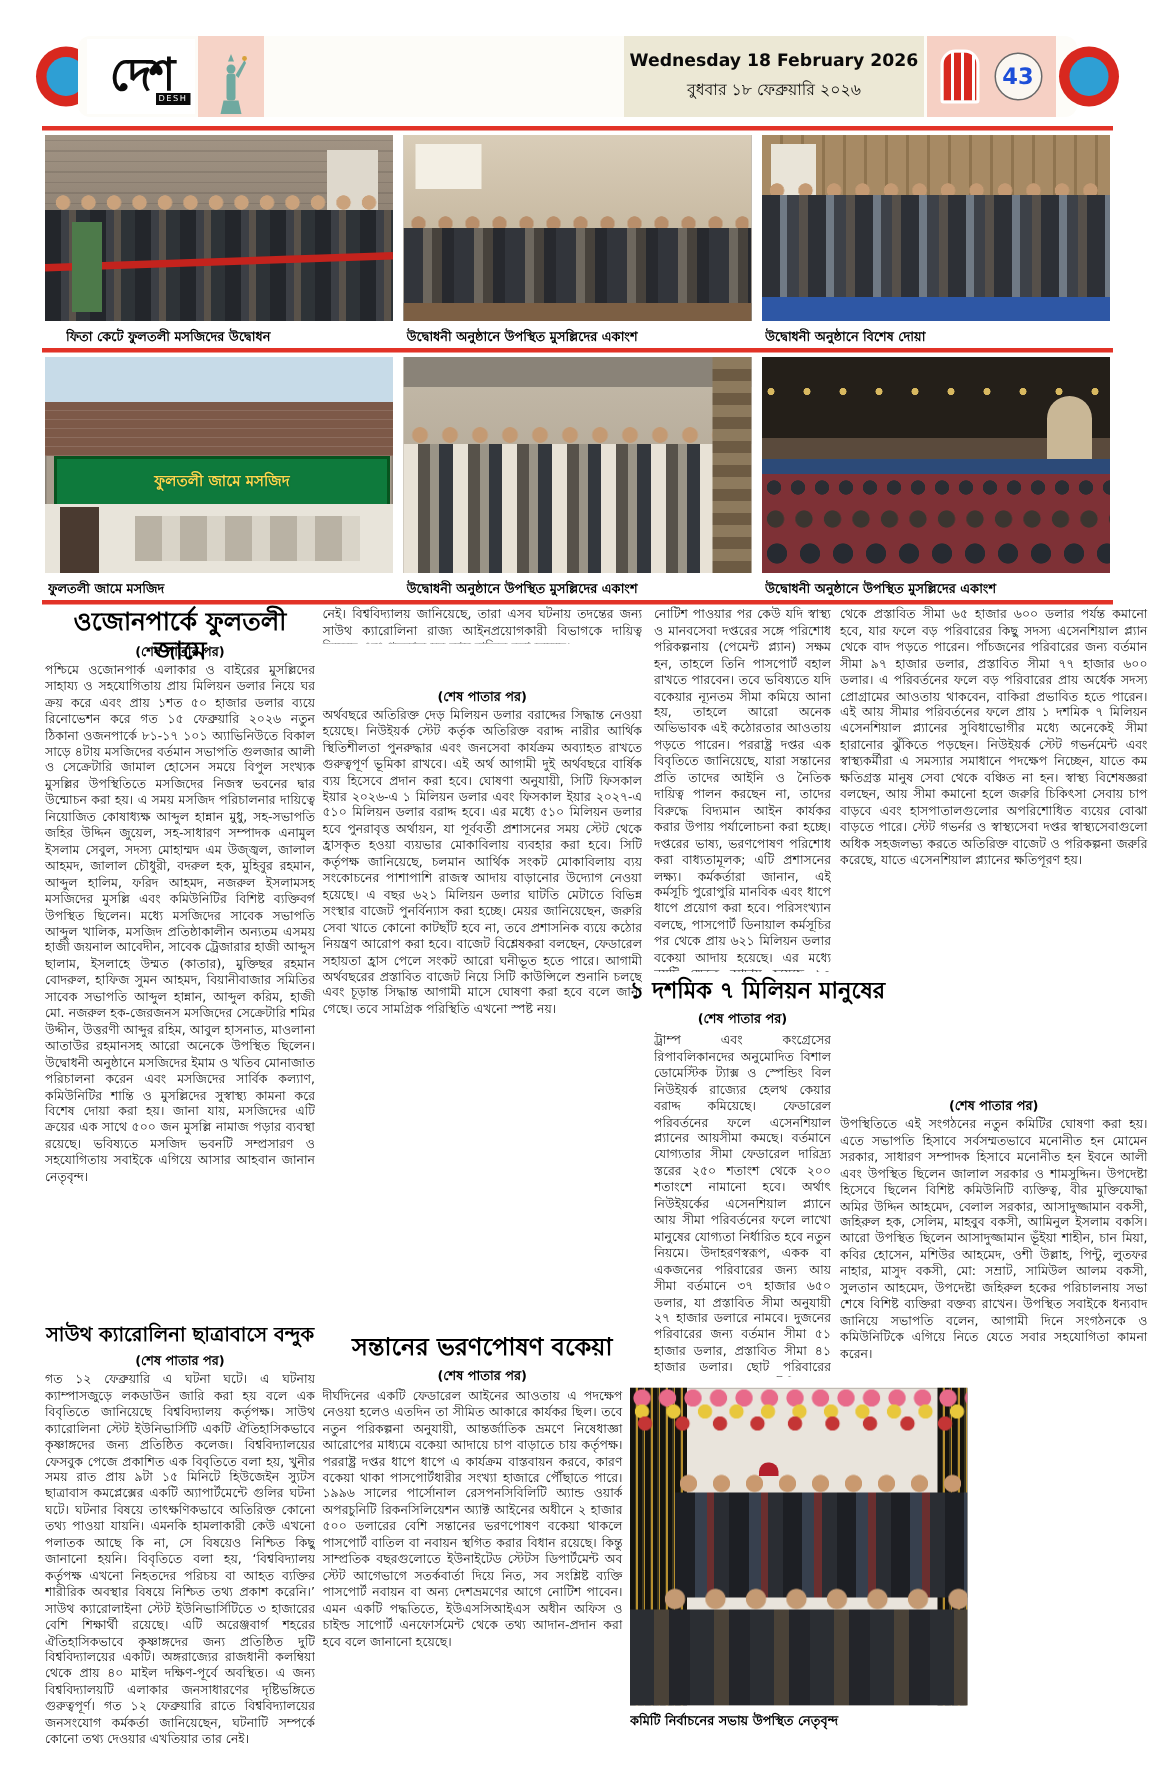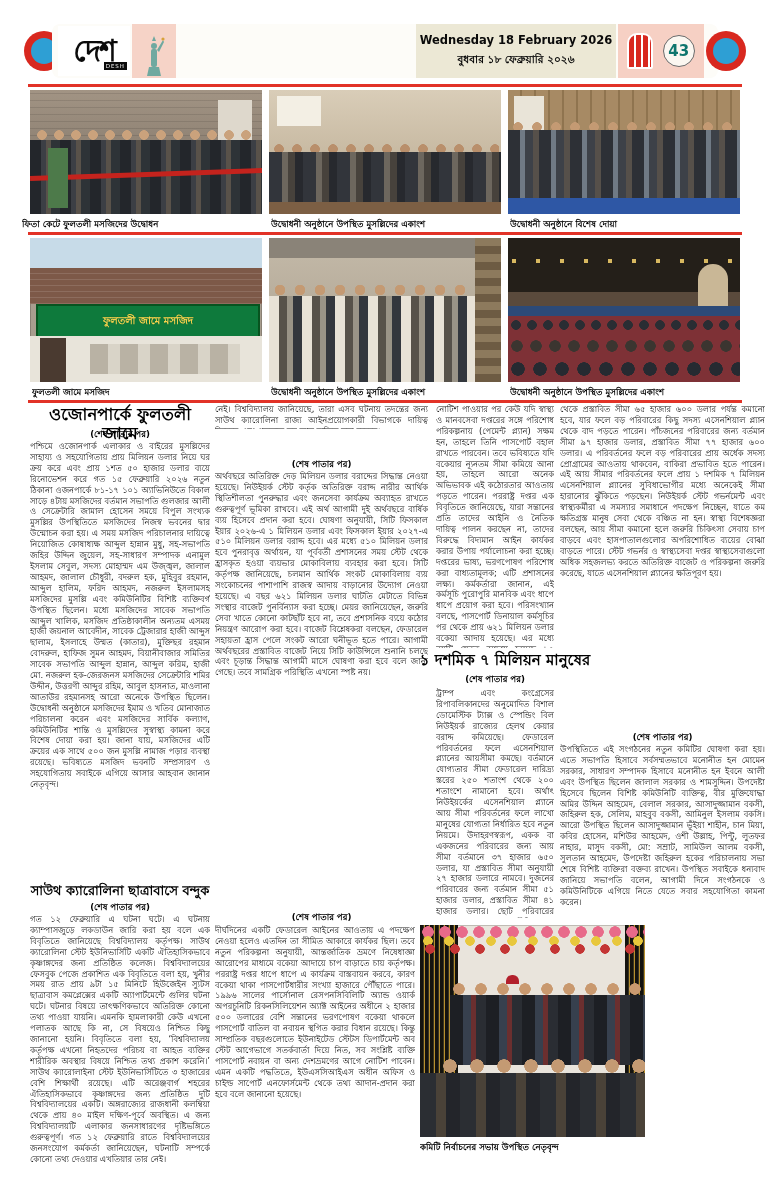--- a/index.html
+++ b/index.html
@@ -18,27 +18,27 @@
   .statue-box{position:absolute;left:104px;top:0;width:44px;height:54px;background:#f6d3c7;
               display:flex;align-items:flex-end;justify-content:center;}
   .banner{position:absolute;left:150px;top:0;width:268px;height:54px;z-index:2;
           background:linear-gradient(100deg,#d8241b 78%,#e0392b 100%);
           border-radius:4px 60px 26px 4px / 4px 54px 48px 4px;
           display:flex;align-items:center;justify-content:center;}
   .banner span{color:#fff;font-weight:bold;font-size:13.5px;}
   .date-box{position:absolute;left:388px;top:0;width:200px;height:54px;background:#ece8d5;
             display:flex;flex-direction:column;align-items:center;justify-content:center;z-index:1;}
   .date-en{font-size:11.5px;font-weight:bold;color:#0a0a0a;}
-  .date-bn{font-size:10.5px;font-weight:bold;color:#0a0a0a;margin-top:5px;}
+  .date-bn{font-size:10.5px;font-weight:normal;color:#0a0a0a;margin-top:5px;}
   .badge-box{position:absolute;left:590px;top:0;width:86px;height:54px;background:#f6d0c4;z-index:3;
              display:flex;align-items:center;justify-content:space-evenly;}
   .emblem{width:22px;height:32px;border:2px solid #fff;border-radius:10px 10px 2px 2px;
           background:repeating-linear-gradient(90deg,#d8281f 0 5px,#ffffff 5px 7px);}
   .pageno{width:30px;height:30px;border:1.5px solid #6a6a6a;border-radius:50%;background:#fbf7f1;
-          display:flex;align-items:center;justify-content:center;font-size:15px;font-weight:bold;color:#0f766e;}
+          display:flex;align-items:center;justify-content:center;font-size:15px;font-weight:bold;color:#1d4ed8;}
   .rule{left:28px;width:714px;height:3px;background:#e23227;}
   
   .photo{position:absolute;overflow:hidden;background:#a89d8e;box-shadow:inset 0 0 0 1px rgba(0,0,0,.18);}
   .cap{position:absolute;font-size:8.6px;font-weight:bold;color:#000;white-space:nowrap;overflow:hidden;}
   .dots{position:absolute;background-repeat:repeat-x;}
   
   .hl{position:absolute;font-weight:bold;color:#000;text-align:center;line-height:1.15;}
   .sub{position:absolute;font-size:8.6px;font-weight:bold;color:#000;text-align:center;}
   .tb{position:absolute;font-size:8.3px;line-height:10.9px;text-align:justify;overflow:hidden;
       color:#141414;font-family:"DejaVu Sans",sans-serif;}
@@ -108,21 +108,21 @@
   </div>
 
   <div class="photo" style="left:508px;top:90px;width:232px;height:124px;">
     <div class="abs" style="inset:0;background:repeating-linear-gradient(90deg,#a78a64 0 12px,#8f744f 12px 14px);"></div>
     <div class="abs" style="left:6px;top:6px;width:30px;height:58px;background:#e9e4d8;"></div>
     <div class="dots" style="left:2px;top:30px;width:228px;height:14px;background-image:radial-gradient(circle 5px at 8px 7px,#c49a73 4.6px,transparent 5px);background-size:19px 14px;"></div>
     <div class="abs" style="left:0;top:40px;width:232px;height:70px;background:repeating-linear-gradient(90deg,#2d3036 0 12px,#707a85 12px 17px,#3d4148 17px 25px,#56504a 25px 31px);"></div>
     <div class="abs" style="left:0;top:108px;width:232px;height:16px;background:#2e57a5;"></div>
   </div>
 
-  <div class="cap" style="left:22px;top:218px;width:228px;">ফিতা কেটে ফুলতলী মসজিদের উদ্বোধন</div>
+  <div class="cap" style="left:44px;top:218px;width:228px;">ফিতা কেটে ফুলতলী মসজিদের উদ্বোধন</div>
   <div class="cap" style="left:271px;top:218px;width:228px;">উদ্বোধনী অনুষ্ঠানে উপস্থিত মুসল্লিদের একাংশ</div>
   <div class="cap" style="left:510px;top:218px;width:228px;">উদ্বোধনী অনুষ্ঠানে বিশেষ দোয়া</div>
 
   <div class="abs rule" style="top:232px;"></div>
 
   <div class="photo" style="left:30px;top:238px;width:232px;height:144px;">
     <div class="abs" style="left:0;top:0;width:232px;height:30px;background:#c7dbe8;"></div>
     <div class="abs" style="left:0;top:30px;width:232px;height:36px;background:#7d5948;background-image:repeating-linear-gradient(0deg,rgba(255,255,255,.12) 0 1px,transparent 1px 6px);"></div>
     <div class="sign" style="left:6px;top:66px;width:220px;height:30px;background:#0e7a3c;border:2px solid #07541f;">ফুলতলী জামে মসজিদ</div>
     <div class="abs" style="left:0;top:98px;width:232px;height:46px;background:#e8e4da;"></div>
@@ -160,20 +160,21 @@
   <div class="tb" style="left:30px;top:441px;width:180px;height:438px;">পশ্চিমে ওজোনপার্ক এলাকার ও বাইরের মুসল্লিদের সাহায্য ও সহযোগিতায় প্রায় মিলিয়ন ডলার নিয়ে ঘর ক্রয় করে এবং প্রায় ১শত ৫০ হাজার ডলার ব্যয়ে রিনোভেশন করে গত ১৫ ফেব্রুয়ারি ২০২৬ নতুন ঠিকানা ওজনপার্কে ৮১-১৭ ১০১ অ্যাভিনিউতে বিকাল সাড়ে ৪টায় মসজিদের বর্তমান সভাপতি গুলজার আলী ও সেক্রেটারি জামাল হোসেন সময়ে বিপুল সংখ্যক মুসল্লির উপস্থিতিতে মসজিদের নিজস্ব ভবনের দ্বার উন্মোচন করা হয়। এ সময় মসজিদ পরিচালনার দায়িত্বে নিয়োজিত কোষাধ্যক্ষ আব্দুল হান্নান মুধু, সহ-সভাপতি জহির উদ্দিন জুয়েল, সহ-সাধারণ সম্পাদক এনামুল ইসলাম সেবুল, সদস্য মোহাম্মদ এম উজ্জ্বল, জালাল আহমদ, জালাল চৌধুরী, বদরুল হক, মুহিবুর রহমান, আব্দুল হালিম, ফরিদ আহমদ, নজরুল ইসলামসহ মসজিদের মুসল্লি এবং কমিউনিটির বিশিষ্ট ব্যক্তিবর্গ উপস্থিত ছিলেন। মধ্যে মসজিদের সাবেক সভাপতি আব্দুল খালিক, মসজিদ প্রতিষ্ঠাকালীন অন্যতম এসময় হাজী জয়নাল আবেদীন, সাবেক ট্রেজারার হাজী আব্দুস ছালাম, ইসলাহে উম্মত (কাতার), মুক্তিছর রহমান বোদরুল, হাফিজ সুমন আহমদ, বিয়ানীবাজার সমিতির সাবেক সভাপতি আব্দুল হান্নান, আব্দুল করিম, হাজী মো. নজরুল হক-জেরজনস মসজিদের সেক্রেটারি শমির উদ্দীন, উত্তরণী আব্দুর রহিম, আবুল হাসনাত, মাওলানা আতাউর রহমানসহ আরো অনেকে উপস্থিত ছিলেন। উদ্বোধনী অনুষ্ঠানে মসজিদের ইমাম ও খতিব মোনাজাত পরিচালনা করেন এবং মসজিদের সার্বিক কল্যাণ, কমিউনিটির শান্তি ও মুসল্লিদের সুস্বাস্থ্য কামনা করে বিশেষ দোয়া করা হয়। জানা যায়, মসজিদের এটি ক্রয়ের এক সাথে ৫০০ জন মুসল্লি নামাজ পড়ার ব্যবস্থা রয়েছে। ভবিষ্যতে মসজিদ ভবনটি সম্প্রসারণ ও সহযোগিতায় সবাইকে এগিয়ে আসার আহবান জানান নেতৃবৃন্দ।</div>
 
   <div class="hl" style="left:30px;top:884px;width:180px;font-size:13px;">সাউথ ক্যারোলিনা ছাত্রাবাসে বন্দুক</div>
   <div class="sub" style="left:30px;top:901px;width:180px;">(শেষ পাতার পর)</div>
   <div class="tb" style="left:30px;top:914px;width:180px;height:248px;">গত ১২ ফেব্রুয়ারি এ ঘটনা ঘটে। এ ঘটনায় ক্যাম্পাসজুড়ে লকডাউন জারি করা হয় বলে এক বিবৃতিতে জানিয়েছে বিশ্ববিদ্যালয় কর্তৃপক্ষ। সাউথ ক্যারোলিনা স্টেট ইউনিভার্সিটি একটি ঐতিহাসিকভাবে কৃষ্ণাঙ্গদের জন্য প্রতিষ্ঠিত কলেজ। বিশ্ববিদ্যালয়ের ফেসবুক পেজে প্রকাশিত এক বিবৃতিতে বলা হয়, খুনীর সময় রাত প্রায় ৯টা ১৫ মিনিটে হিউজেইন স্যুটস ছাত্রাবাস কমপ্লেক্সের একটি অ্যাপার্টমেন্টে গুলির ঘটনা ঘটে। ঘটনার বিষয়ে তাৎক্ষণিকভাবে অতিরিক্ত কোনো তথ্য পাওয়া যায়নি। এমনকি হামলাকারী কেউ এখনো পলাতক আছে কি না, সে বিষয়েও নিশ্চিত কিছু জানানো হয়নি। বিবৃতিতে বলা হয়, ‘বিশ্ববিদ্যালয় কর্তৃপক্ষ এখনো নিহতদের পরিচয় বা আহত ব্যক্তির শারীরিক অবস্থার বিষয়ে নিশ্চিত তথ্য প্রকাশ করেনি।’ সাউথ ক্যারোলাইনা স্টেট ইউনিভার্সিটিতে ৩ হাজারের বেশি শিক্ষার্থী রয়েছে। এটি অরেঞ্জবার্গ শহরের ঐতিহাসিকভাবে কৃষ্ণাঙ্গদের জন্য প্রতিষ্ঠিত দুটি বিশ্ববিদ্যালয়ের একটি। অঙ্গরাজ্যের রাজধানী কলম্বিয়া থেকে প্রায় ৪০ মাইল দক্ষিণ-পূর্বে অবস্থিত। এ জন্য বিশ্ববিদ্যালয়টি এলাকার জনসাধারণের দৃষ্টিভঙ্গিতে গুরুত্বপূর্ণ। গত ১২ ফেব্রুয়ারি রাতে বিশ্ববিদ্যালয়ের জনসংযোগ কর্মকর্তা জানিয়েছেন, ঘটনাটি সম্পর্কে কোনো তথ্য দেওয়ার এখতিয়ার তার নেই।</div>
 
   <div class="tb" style="left:215px;top:404px;width:213px;height:25px;">নেই। বিশ্ববিদ্যালয় জানিয়েছে, তারা এসব ঘটনায় তদন্তের জন্য সাউথ ক্যারোলিনা রাজ্য আইনপ্রয়োগকারী বিভাগকে দায়িত্ব দিয়েছে এবং গতকাল সব ক্লাস বাতিল করা হয়েছে।</div>
   <div class="sub" style="left:215px;top:458px;width:213px;">(শেষ পাতার পর)</div>
   <div class="tb" style="left:215px;top:471px;width:213px;height:412px;">অর্থবছরে অতিরিক্ত দেড় মিলিয়ন ডলার বরাদ্দের সিদ্ধান্ত নেওয়া হয়েছে। নিউইয়র্ক স্টেট কর্তৃক অতিরিক্ত বরাদ্দ নারীর আর্থিক স্থিতিশীলতা পুনরুদ্ধার এবং জনসেবা কার্যক্রম অব্যাহত রাখতে গুরুত্বপূর্ণ ভূমিকা রাখবে। এই অর্থ আগামী দুই অর্থবছরে বার্ষিক ব্যয় হিসেবে প্রদান করা হবে। ঘোষণা অনুযায়ী, সিটি ফিসকাল ইয়ার ২০২৬-এ ১ মিলিয়ন ডলার এবং ফিসকাল ইয়ার ২০২৭-এ ৫১০ মিলিয়ন ডলার বরাদ্দ হবে। এর মধ্যে ৫১০ মিলিয়ন ডলার হবে পুনরাবৃত্ত অর্থায়ন, যা পূর্ববর্তী প্রশাসনের সময় স্টেট থেকে হ্রাসকৃত হওয়া ব্যয়ভার মোকাবিলায় ব্যবহার করা হবে। সিটি কর্তৃপক্ষ জানিয়েছে, চলমান আর্থিক সংকট মোকাবিলায় ব্যয় সংকোচনের পাশাপাশি রাজস্ব আদায় বাড়ানোর উদ্যোগ নেওয়া হয়েছে। এ বছর ৬২১ মিলিয়ন ডলার ঘাটতি মেটাতে বিভিন্ন সংস্থার বাজেট পুনর্বিন্যাস করা হচ্ছে। মেয়র জানিয়েছেন, জরুরি সেবা খাতে কোনো কাটছাঁট হবে না, তবে প্রশাসনিক ব্যয়ে কঠোর নিয়ন্ত্রণ আরোপ করা হবে। বাজেট বিশ্লেষকরা বলছেন, ফেডারেল সহায়তা হ্রাস পেলে সংকট আরো ঘনীভূত হতে পারে। আগামী অর্থবছরের প্রস্তাবিত বাজেট নিয়ে সিটি কাউন্সিলে শুনানি চলছে এবং চূড়ান্ত সিদ্ধান্ত আগামী মাসে ঘোষণা করা হবে বলে জানা গেছে। তবে সামগ্রিক পরিস্থিতি এখনো স্পষ্ট নয়।</div>
 
+  <div class="hl" style="left:215px;top:889px;width:213px;font-size:16px;">সন্তানের ভরণপোষণ বকেয়া</div>
   <div class="sub" style="left:215px;top:911px;width:213px;">(শেষ পাতার পর)</div>
   <div class="tb" style="left:215px;top:925px;width:200px;height:238px;">দীর্ঘদিনের একটি ফেডারেল আইনের আওতায় এ পদক্ষেপ নেওয়া হলেও এতদিন তা সীমিত আকারে কার্যকর ছিল। তবে নতুন পরিকল্পনা অনুযায়ী, আন্তর্জাতিক ভ্রমণে নিষেধাজ্ঞা আরোপের মাধ্যমে বকেয়া আদায়ে চাপ বাড়াতে চায় কর্তৃপক্ষ। পররাষ্ট্র দপ্তর ধাপে ধাপে এ কার্যক্রম বাস্তবায়ন করবে, কারণ বকেয়া থাকা পাসপোর্টধারীর সংখ্যা হাজারে পৌঁছাতে পারে। ১৯৯৬ সালের পার্সোনাল রেসপনসিবিলিটি অ্যান্ড ওয়ার্ক অপরচুনিটি রিকনসিলিয়েশন অ্যাক্ট আইনের অধীনে ২ হাজার ৫০০ ডলারের বেশি সন্তানের ভরণপোষণ বকেয়া থাকলে পাসপোর্ট বাতিল বা নবায়ন স্থগিত করার বিধান রয়েছে। কিন্তু সাম্প্রতিক বছরগুলোতে ইউনাইটেড স্টেটস ডিপার্টমেন্ট অব স্টেট আগেভাগে সতর্কবার্তা দিয়ে নিত, সব সংশ্লিষ্ট ব্যক্তি পাসপোর্ট নবায়ন বা অন্য দেশভ্রমণের আগে নোটিশ পাবেন। এমন একটি পদ্ধতিতে, ইউএসসিআইএস অধীন অফিস ও চাইল্ড সাপোর্ট এনফোর্সমেন্ট থেকে তথ্য আদান-প্রদান করা হবে বলে জানানো হয়েছে।</div>
 
   <div class="tb" style="left:436px;top:404px;width:118px;height:244px;">নোটিশ পাওয়ার পর কেউ যদি স্বাস্থ্য ও মানবসেবা দপ্তরের সঙ্গে পরিশোধ পরিকল্পনায় (পেমেন্ট প্ল্যান) সক্ষম হন, তাহলে তিনি পাসপোর্ট বহাল রাখতে পারবেন। তবে ভবিষ্যতে যদি বকেয়ার ন্যূনতম সীমা কমিয়ে আনা হয়, তাহলে আরো অনেক অভিভাবক এই কঠোরতার আওতায় পড়তে পারেন। পররাষ্ট্র দপ্তর এক বিবৃতিতে জানিয়েছে, যারা সন্তানের প্রতি তাদের আইনি ও নৈতিক দায়িত্ব পালন করছেন না, তাদের বিরুদ্ধে বিদ্যমান আইন কার্যকর করার উপায় পর্যালোচনা করা হচ্ছে। দপ্তরের ভাষ্য, ভরণপোষণ পরিশোধ করা বাধ্যতামূলক; এটি প্রশাসনের লক্ষ্য। কর্মকর্তারা জানান, এই কর্মসূচি পুরোপুরি মানবিক এবং ধাপে ধাপে প্রয়োগ করা হবে। পরিসংখ্যান বলছে, পাসপোর্ট ডিনায়াল কর্মসূচির পর থেকে প্রায় ৬২১ মিলিয়ন ডলার বকেয়া আদায় হয়েছে। এর মধ্যে নয়টি ক্ষেত্রে আদায় হয়েছে ২০ হাজার ডলারের বেশি; এ ধরনের ব্যক্তির সংখ্যা ৫০০-এরও কম। তবে কতজনের পাসপোর্ট আটকে রাখা হবে তা এখনো স্পষ্ট নয়।</div>
   <div class="hl" style="left:400px;top:652px;width:210px;font-size:15px;">১ দশমিক ৭ মিলিয়ন মানুষের</div>
   <div class="sub" style="left:390px;top:673px;width:210px;">(শেষ পাতার পর)</div>
   <div class="tb" style="left:436px;top:688px;width:118px;height:230px;">ট্রাম্প এবং কংগ্রেসের রিপাবলিকানদের অনুমোদিত বিশাল ডোমেস্টিক ট্যাক্স ও স্পেন্ডিং বিল নিউইয়র্ক রাজ্যের হেলথ কেয়ার বরাদ্দ কমিয়েছে। ফেডারেল পরিবর্তনের ফলে এসেনশিয়াল প্ল্যানের আয়সীমা কমছে। বর্তমানে যোগ্যতার সীমা ফেডারেল দারিদ্র্য স্তরের ২৫০ শতাংশ থেকে ২০০ শতাংশে নামানো হবে। অর্থাৎ নিউইয়র্কের এসেনশিয়াল প্ল্যানে আয় সীমা পরিবর্তনের ফলে লাখো মানুষের যোগ্যতা নির্ধারিত হবে নতুন নিয়মে। উদাহরণস্বরূপ, একক বা একজনের পরিবারের জন্য আয় সীমা বর্তমানে ৩৭ হাজার ৬৫০ ডলার, যা প্রস্তাবিত সীমা অনুযায়ী ২৭ হাজার ডলারে নামবে। দুজনের পরিবারের জন্য বর্তমান সীমা ৫১ হাজার ডলার, প্রস্তাবিত সীমা ৪১ হাজার ডলার। ছোট পরিবারের সদস্যদের জন্য যোগ্যতা সীমিত হতে পারে। চারজনের পরিবারের জন্য বর্তমান সীমা ৮২ হাজার ডলার।</div>
 
   <div class="photo" style="left:420px;top:925px;width:225px;height:212px;background:#e9e4dc;">
     <div class="abs" style="left:0;top:0;width:38px;height:212px;background:repeating-linear-gradient(90deg,#14130f 0 3px,#3a3520 3px 4px,#b78f2e 4px 5px);"></div>

